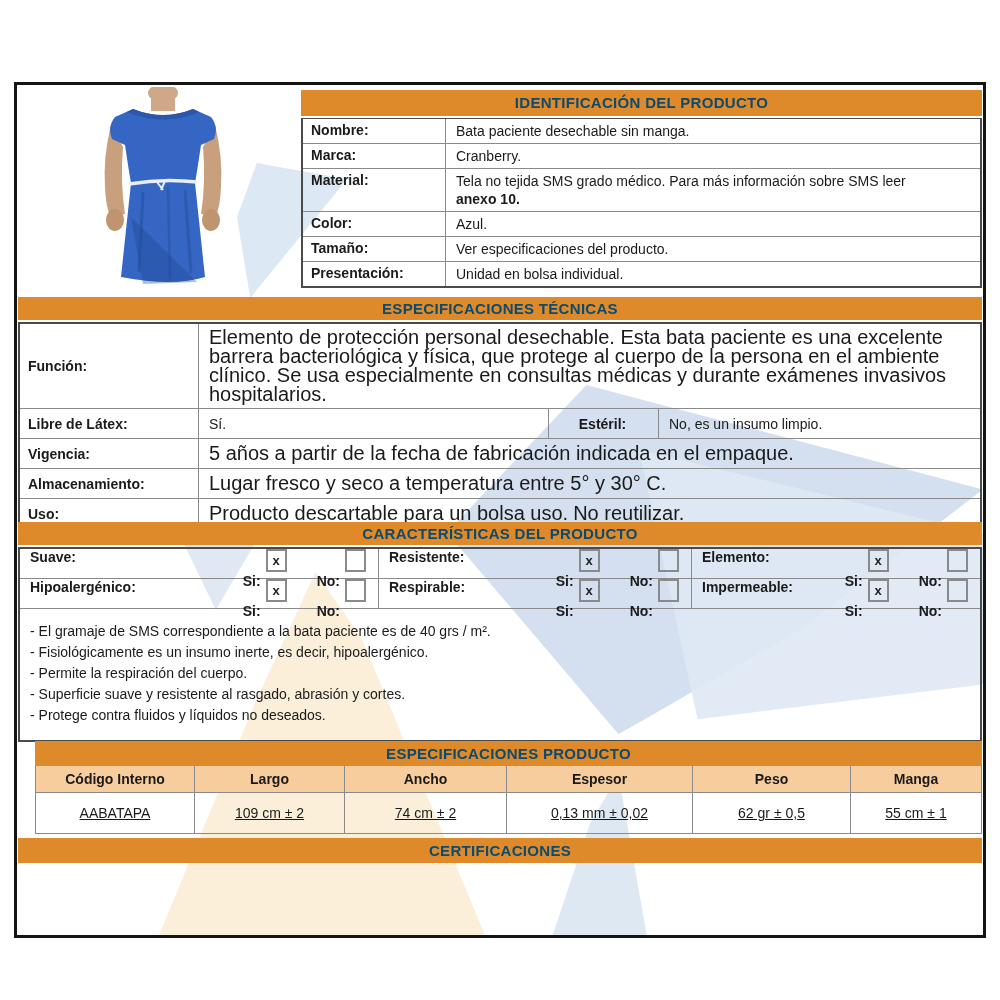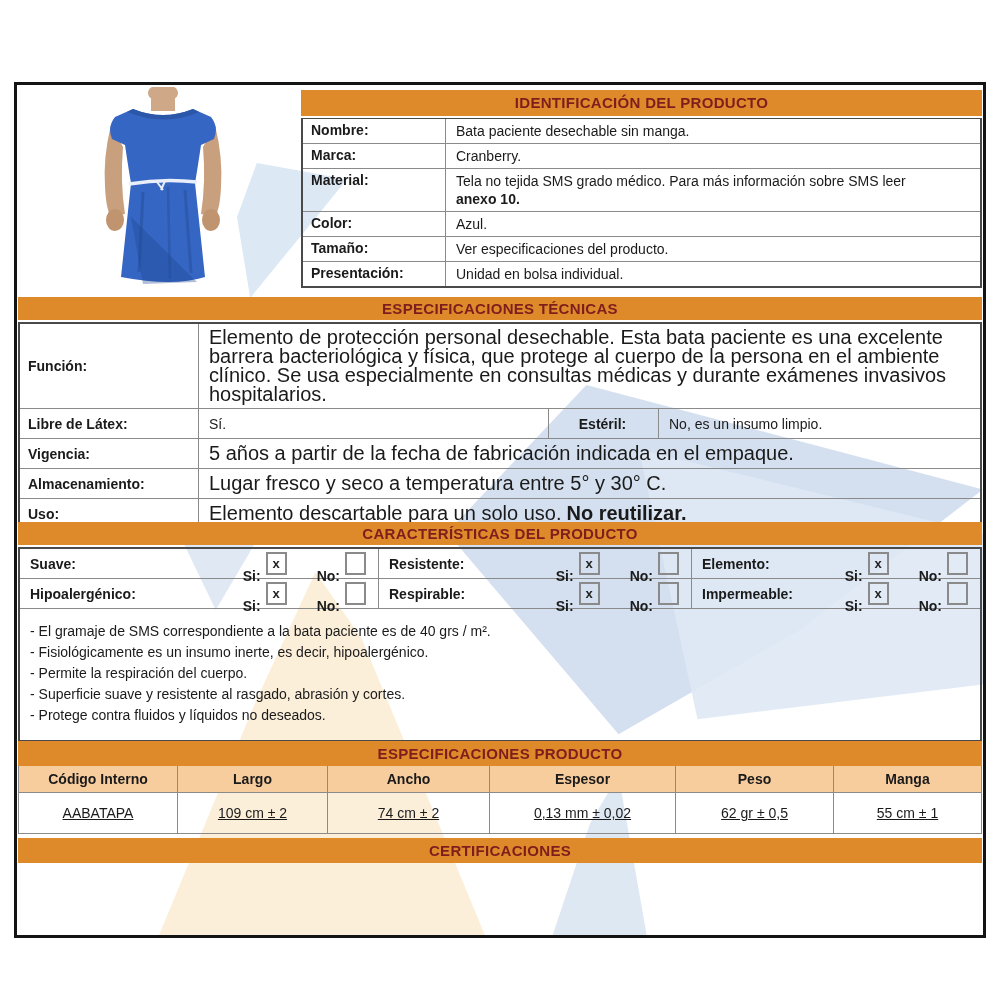--- a/index.html
+++ b/index.html
@@ -26,21 +26,21 @@
     clip-path:polygon(6% 5%,100% 34%,100% 86%,22% 98%);opacity:.9;}
   .wm-beige{left:140px;top:487px;width:330px;height:368px;background:#fbecd4;
     clip-path:polygon(48% 0,62% 18%,100% 100%,0 100%,30% 35%);opacity:.85;}
   .wm-blue-bottom{left:535px;top:690px;width:95px;height:162px;background:#dde8f3;
     clip-path:polygon(70% 0,100% 100%,0 100%,40% 30%);}
 
   .sec{position:absolute;left:1px;right:1px;z-index:1;}
 
   
   .bar{
-    background:#de8a2b;color:#7f1d1d;font-weight:bold;font-size:15px;
+    background:#de8a2b;color:#0c4a6e;font-weight:bold;font-size:15px;
     text-align:center;letter-spacing:.3px;line-height:23px;height:23px;
   }
 
   
   .sec-top{top:0;height:210px;}
   .photo{position:absolute;left:55px;top:2px;width:180px;height:206px;}
   .idt{position:absolute;left:283px;top:5px;width:681px;}
   .idt .bar{height:26px;line-height:26px;}
   .idt-table{border:2px solid #4a4a4a;border-top:1px solid #4a4a4a;margin-top:2px;background:transparent;}
   .idt-row{display:grid;grid-template-columns:143px 1fr;border-top:1px solid #8a8a8a;}
@@ -53,39 +53,39 @@
   .sec-tec{top:212px;}
   .tec-table{border:2px solid #4a4a4a;margin-top:2px;}
   .tec-row{display:grid;grid-template-columns:178px 1fr;border-top:1px solid #8a8a8a;min-height:29px;align-items:center;}
   .tec-row:first-child{border-top:none;}
   .tec-label{font-weight:bold;font-size:14px;padding:4px 8px;align-self:center;}
   .tec-value{font-size:20px;padding:4px 10px;line-height:19px;border-left:1px solid #8a8a8a;align-self:stretch;display:flex;align-items:center;flex-wrap:wrap;}
   .tec-row-split{display:grid;grid-template-columns:178px 350px 110px 1fr;border-top:1px solid #8a8a8a;min-height:29px;}
   .tec-cell{font-size:14px;padding:4px 10px;display:flex;align-items:center;border-left:1px solid #8a8a8a;}
   .tec-cell.lbl{font-weight:bold;padding-left:8px;}
   .tec-cell.first{border-left:none;}
-  .bold-part{font-weight:bold;margin-left:5px;}
+  .bold-part{font-weight:normal;margin-left:5px;}
 
   
   .sec-car{top:437px;}
   .car-box{border:2px solid #4a4a4a;margin-top:2px;}
   .car-grid{display:grid;grid-template-columns:358px 313px 1fr;}
   .car-grid + .car-grid{border-top:1px solid #8a8a8a;}
-  .car-cell{display:flex;align-items:center;height:29px;padding:0 12px 0 10px;border-left:1px solid #8a8a8a;}
+  .car-cell{display:flex;align-items:flex-start;height:29px;padding:0 12px 0 10px;border-left:1px solid #8a8a8a;}
   .car-cell.first{border-left:none;}
   .car-label{font-weight:bold;font-size:14px;flex:1;}
   .yn{font-size:14px;font-weight:bold;margin-right:5px;margin-top:24px;}
   .cbox{width:17px;height:19px;border:2px solid #8a8a8a;display:flex;align-items:center;justify-content:center;
         font-size:13px;font-weight:600;color:#222;background:transparent;flex:none;}
   .gap1{width:30px;flex:none;}
   .notes{border-top:1px solid #8a8a8a;padding:12px 10px 14px 10px;font-size:14px;line-height:21px;min-height:100px;}
   .note-line{white-space:pre-wrap;}
 
   
-  .sec-spec{top:656px;}
+  .sec-spec{top:656px;margin-left:17px;}
   .spec-bar{height:25px;line-height:25px;}
   .spec-table{border:1px solid #8a8a8a;border-top:none;}
   .spec-head,.spec-vals{display:grid;grid-template-columns:158px 150px 162px 186px 158px 1fr;}
   .spec-head > div{
     background:#f8cd9e;font-weight:bold;font-size:14px;text-align:center;
     padding:5px 4px;border-left:1px solid #8a8a8a;border-bottom:1px solid #8a8a8a;
   }
   .spec-head > div:first-child{border-left:none;}
   .spec-vals > div{
     font-size:14px;text-align:center;padding:12px 4px;border-left:1px solid #8a8a8a;background:transparent;text-decoration:underline;
@@ -188,21 +188,21 @@
           <div class="tec-label">Vigencia:</div>
           <div class="tec-value">5 años a partir de la fecha de fabricación indicada en el empaque.</div>
         </div>
         <div class="tec-row">
           <div class="tec-label">Almacenamiento:</div>
           <div class="tec-value">Lugar fresco y seco a temperatura entre 5° y 30° C.</div>
         </div>
         <div class="tec-row">
           <div class="tec-label">Uso:</div>
           <div class="tec-value">
-              <span>Elemento descartable para un solo uso.</span>
+              <span>Producto descartable para un bolsa uso.</span>
               <span class="bold-part">No reutilizar.</span>
             </div>
         </div>
       </div>
     </div>
 
     <div class="sec sec-car">
       <div class="bar">CARACTERÍSTICAS DEL PRODUCTO</div>
       <div class="car-box">
         <div class="car-grid">

